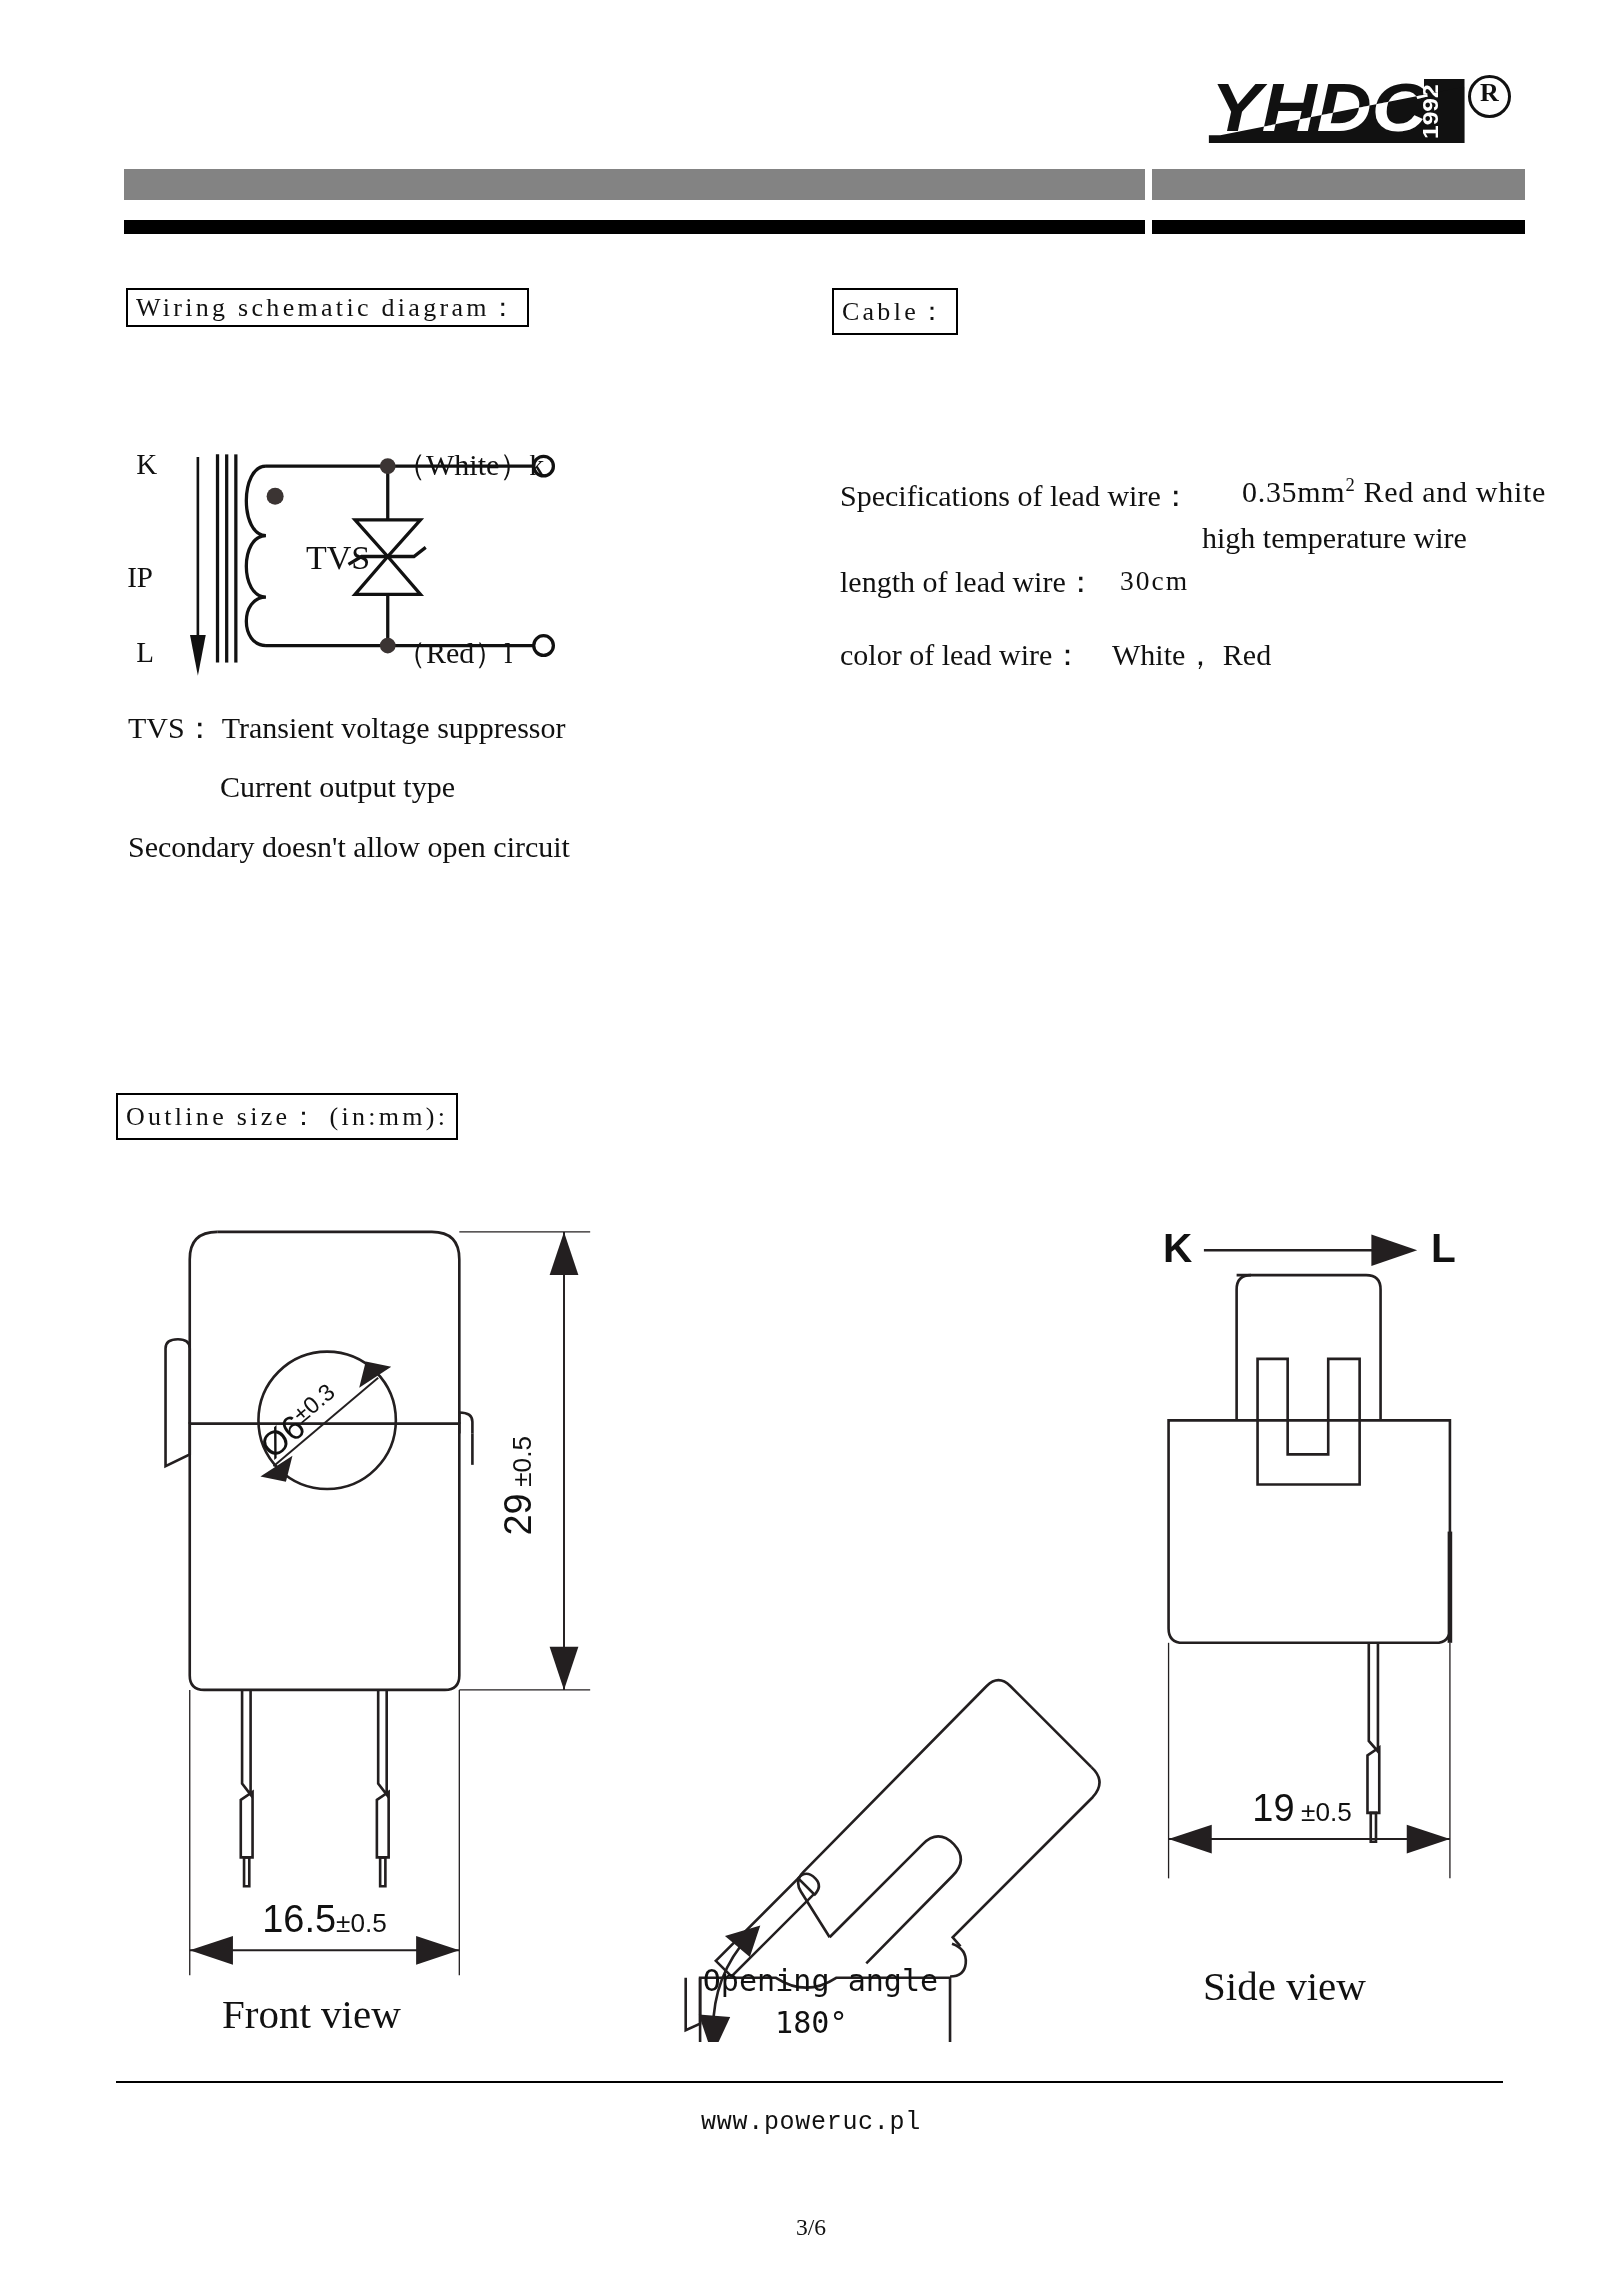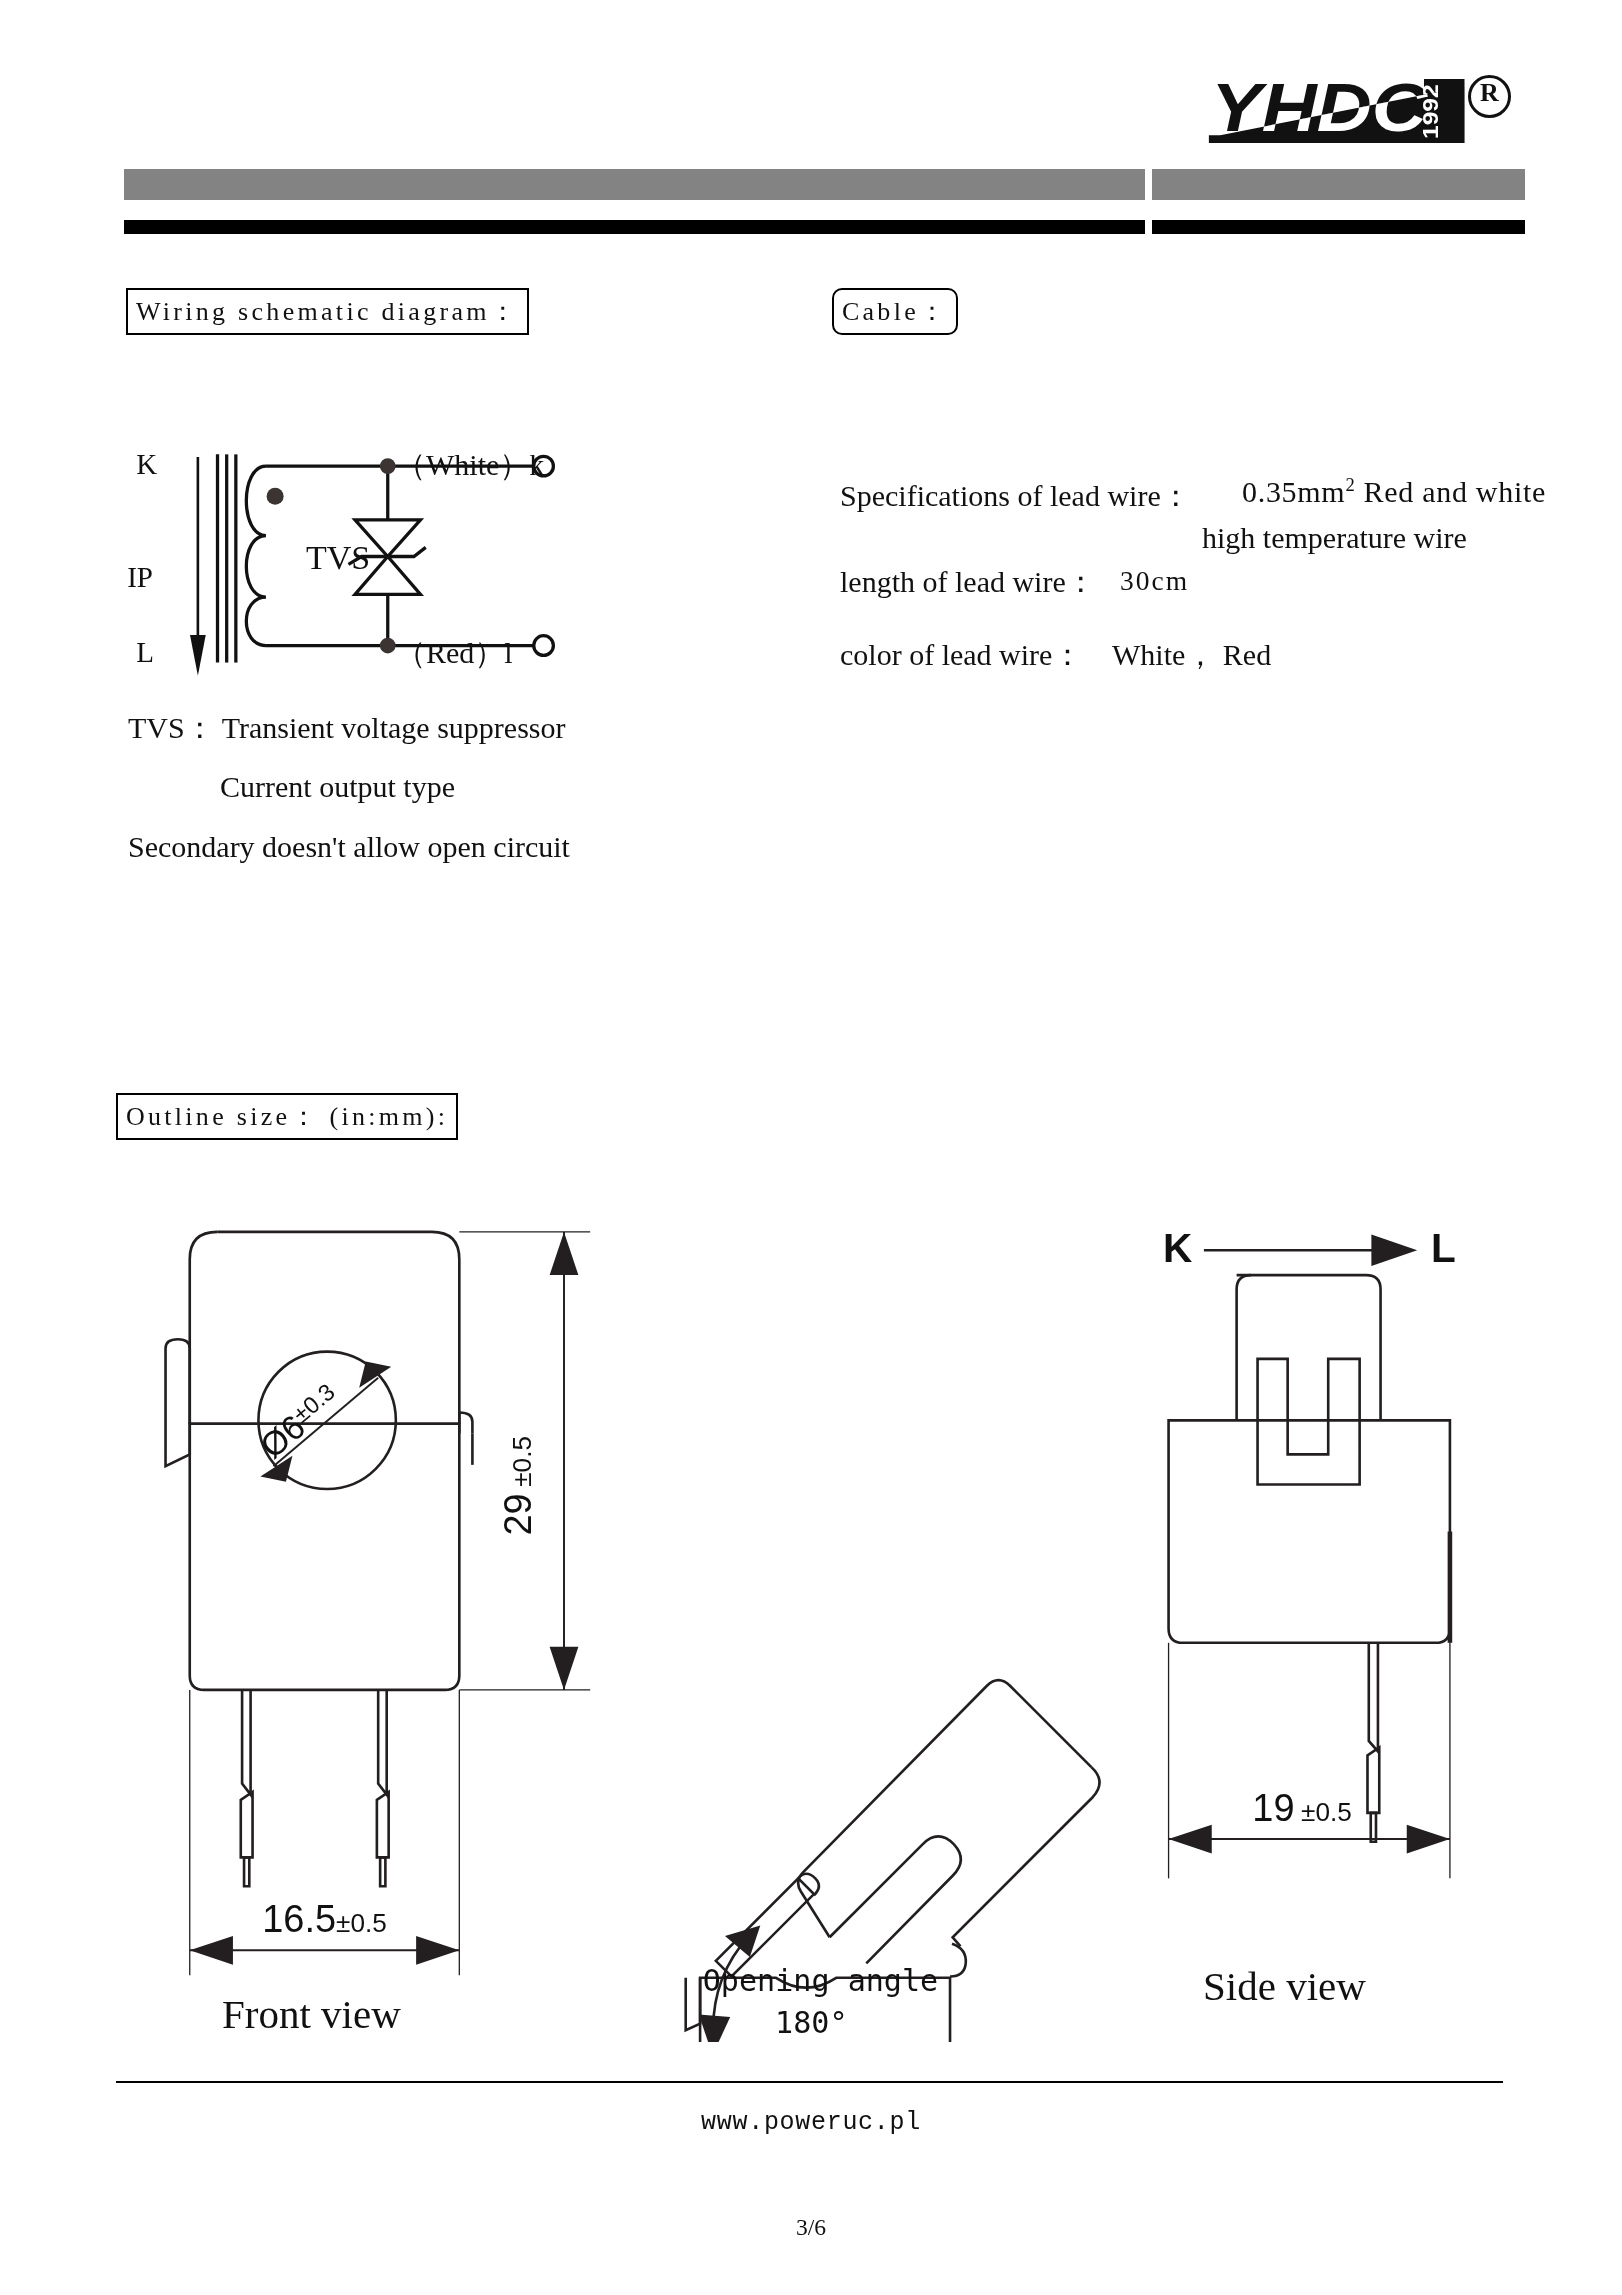--- a/index.html
+++ b/index.html
@@ -59,22 +59,22 @@
     background: #fff;
     font-family: "Liberation Serif", serif;
     font-size: 26px;
     letter-spacing: 3.3px;
     line-height: 1;
     display: flex;
     align-items: center;
     padding: 0 7.9px;
     white-space: nowrap;
   }
-  #box-wiring { left: 126px;  top: 288px;  height: 47px; }
-  #box-cable  { left: 832px; top: 288px;  height: 47px; border-radius: 10px; }
+  #box-wiring { left: 126px;  top: 288px;  height: 39px; }
+  #box-cable  { left: 832px; top: 288px;  height: 47px; }
   #box-outline{ left: 116px;  top: 1093px; height: 47px; }
 
   
   #schematic {
     position: absolute;
     left: 118px;
     top: 419px;
     width: 694px;
     height: 275px;
   }

